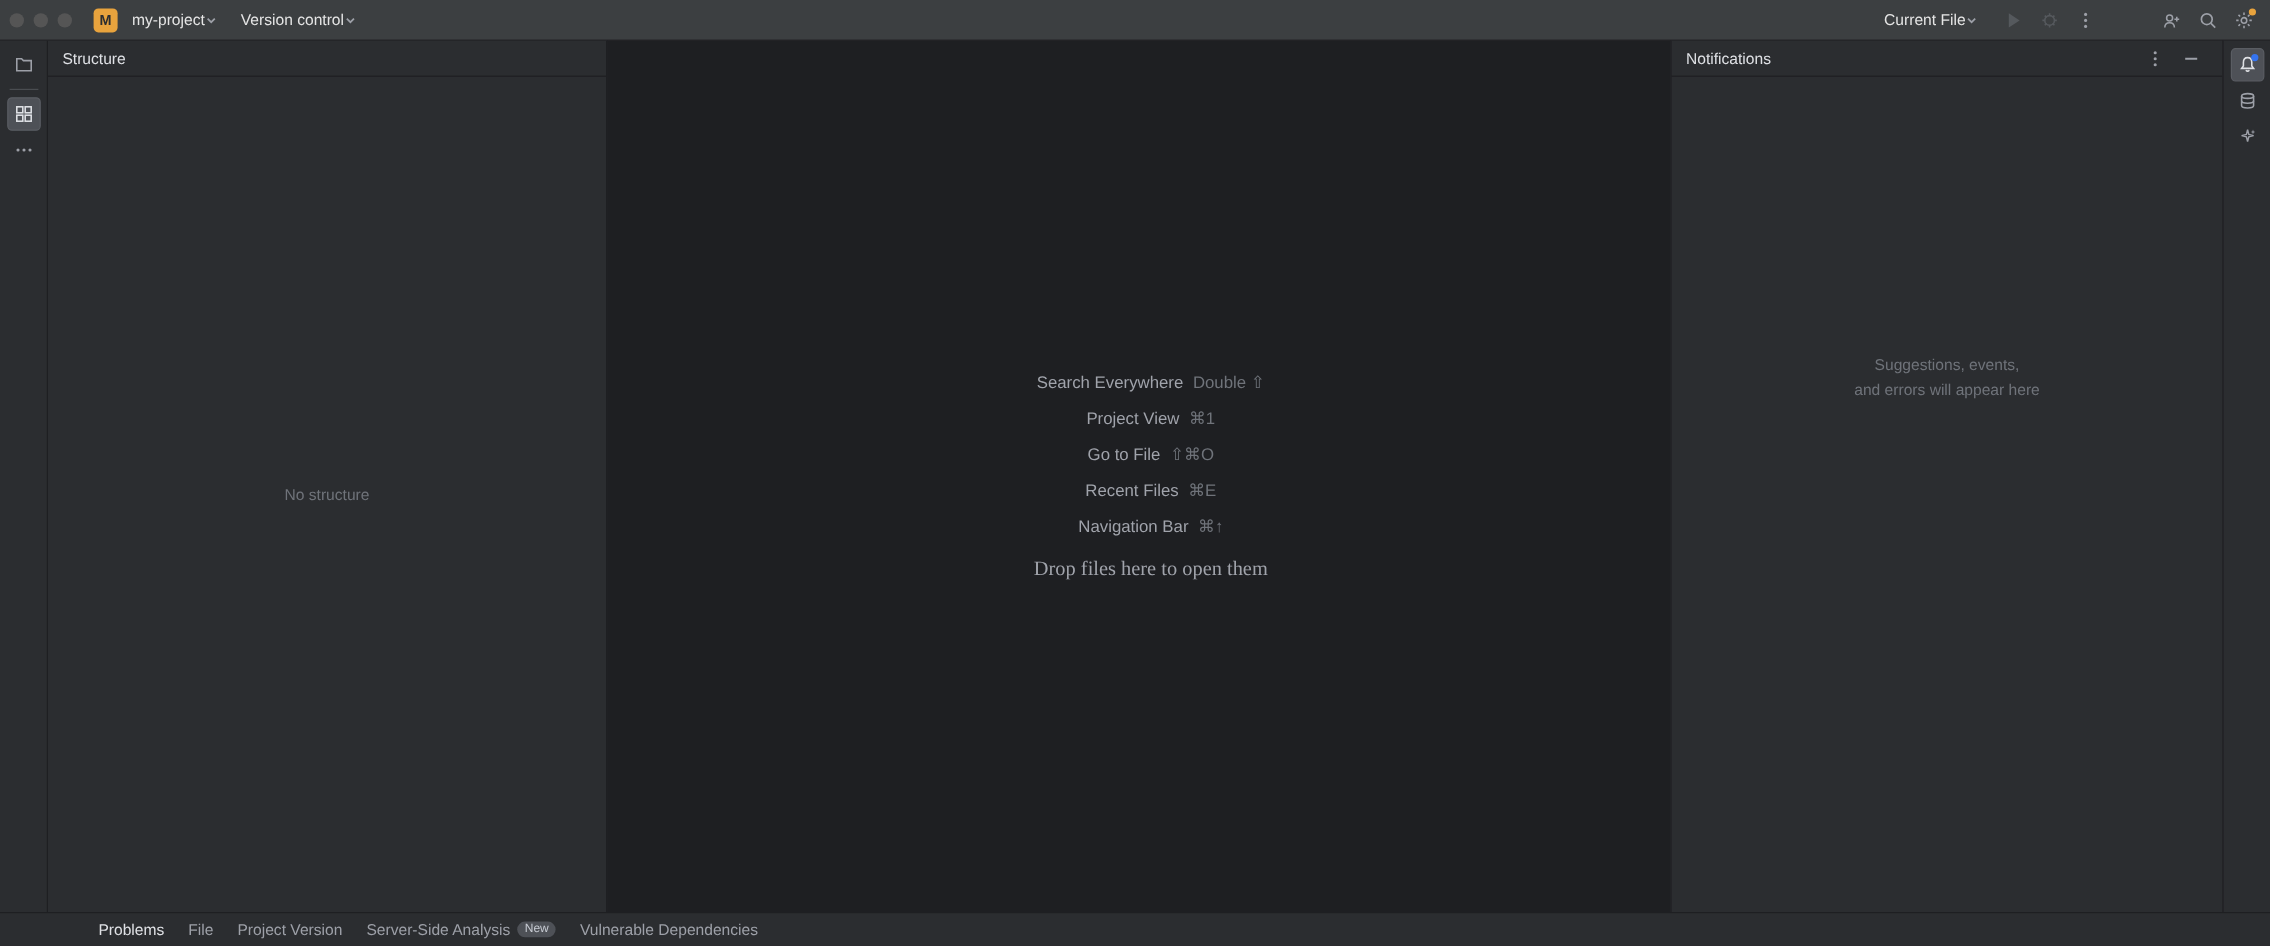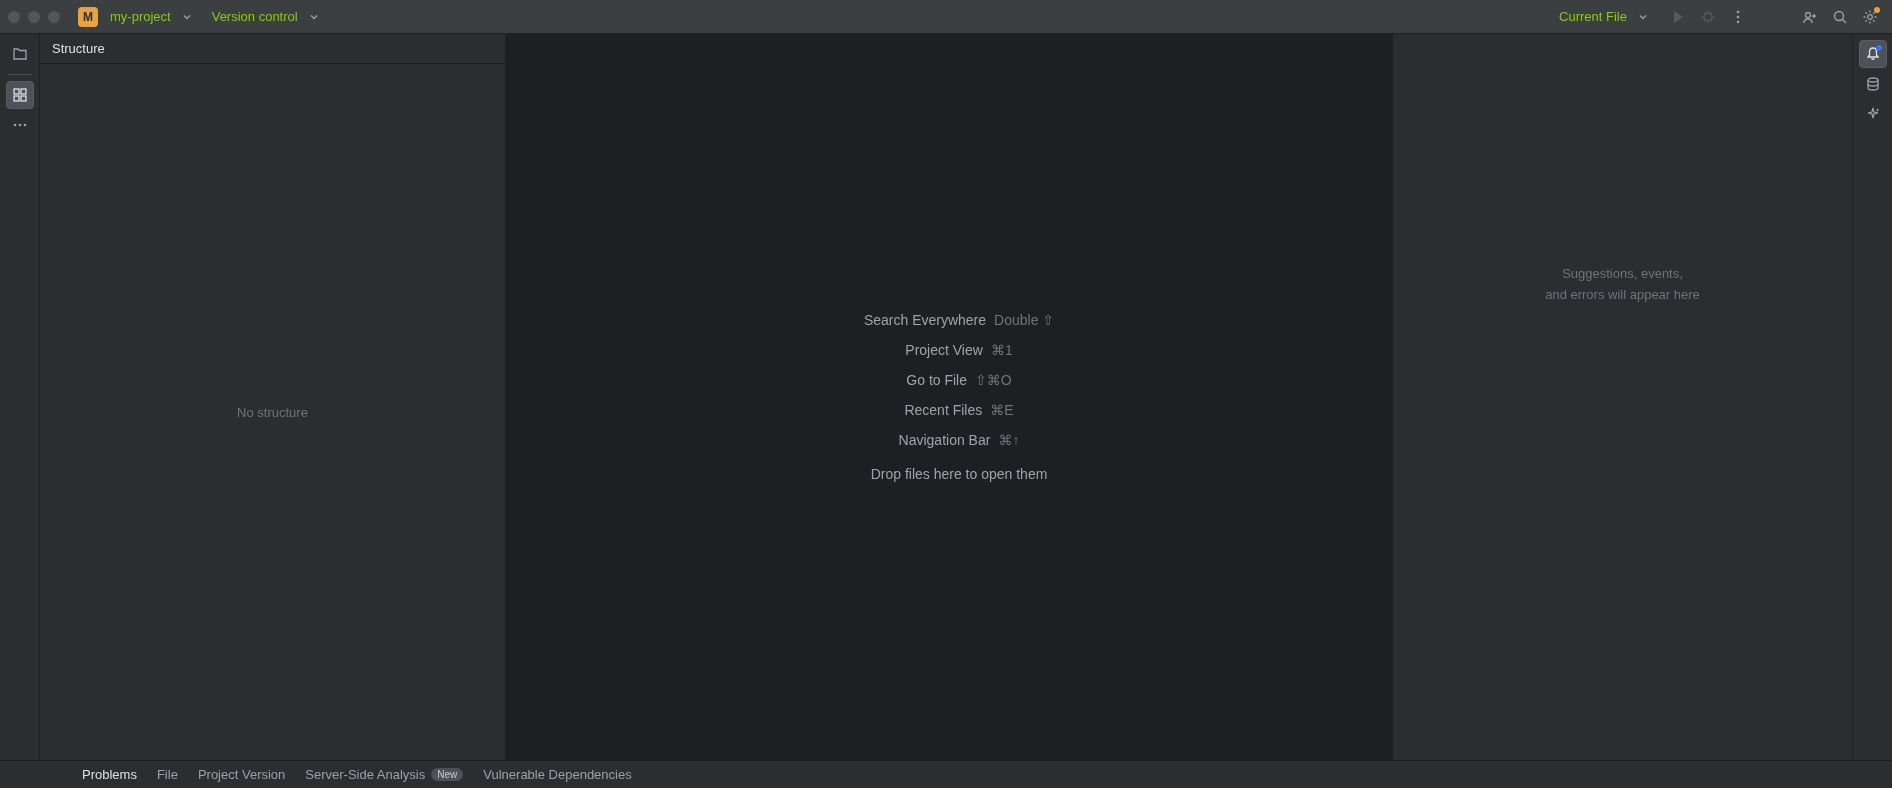--- a/index.html
+++ b/index.html
@@ -47,23 +47,23 @@
       font-weight: bold;
       font-size: 12px;
       display: flex;
       align-items: center;
       justify-content: center;
       margin-right: 6px;
     }
     .title-item {
       display: flex;
       align-items: center;
-      gap: 11px;
+      gap: 0;
       padding: 4px 6px;
-      color: #84cc16;
+      color: #e5e5e5;
       font-size: 13px;
       margin-right: 8px;
       cursor: pointer;
     }
     .chevron-down {
       width: 10px;
       height: 10px;
       display: inline-flex;
     }
     .chevron-down svg { width: 100%; height: 100%; }
@@ -152,21 +152,21 @@
       padding-left: 20px;
     }
     .action-row {
       display: flex;
       gap: 8px;
       font-size: 14px;
       align-items: center;
     }
     .action-label { color: #a0a3ab; }
     .action-shortcut { color: #6f737a; }
-    .drop-hint { color: #a0a3ab; font-size: 14px; margin-top: 4px; }
+    .drop-hint { color: #a0a3ab; font-size: 17px; margin-top: 4px; font-family: Liberation Serif, serif; }
     .notifications-panel {
       width: 460px;
       background: #2b2d30;
       border-left: 1px solid #1e1f22;
       display: flex;
       flex-direction: column;
     }
     .notif-header {
       height: 30px;
       display: flex;
@@ -370,20 +370,37 @@
       <span class="action-shortcut">⌘E</span>
     </div>
     <div class="action-row">
       <span class="action-label">Navigation Bar</span>
       <span class="action-shortcut">⌘↑</span>
     </div>
     <div class="drop-hint">Drop files here to open them</div>
   </div>
 
   <div class="notifications-panel">
+    <div class="notif-header">
+      <span class="notif-title">Notifications</span>
+      <div class="notif-actions">
+        <div class="icon-btn">
+          <svg viewBox="0 0 16 16">
+              <circle cx="8" cy="3" r="1.3" fill="#9da0a8"></circle>
+              <circle cx="8" cy="8" r="1.3" fill="#9da0a8"></circle>
+              <circle cx="8" cy="13" r="1.3" fill="#9da0a8"></circle>
+            </svg>
+        </div>
+        <div class="icon-btn">
+          <svg viewBox="0 0 16 16">
+              <path d="M3 8 L13 8" stroke="#9da0a8" stroke-width="1.6"></path>
+            </svg>
+        </div>
+      </div>
+    </div>
     <div class="notif-content">
       <div>Suggestions, events,</div>
       <div>and errors will appear here</div>
     </div>
   </div>
 
   <div class="right-stripe">
     <div class="icon-btn active bell-dot">
       <svg viewBox="0 0 16 16">
           <path d="M8 2 Q11.5 2 11.5 6 L11.5 9 L13 11 L3 11 L4.5 9 L4.5 6 Q4.5 2 8 2 Z M6.5 12.5 Q8 14 9.5 12.5" fill="none" stroke="#dfe1e5" stroke-width="1.3"></path>

